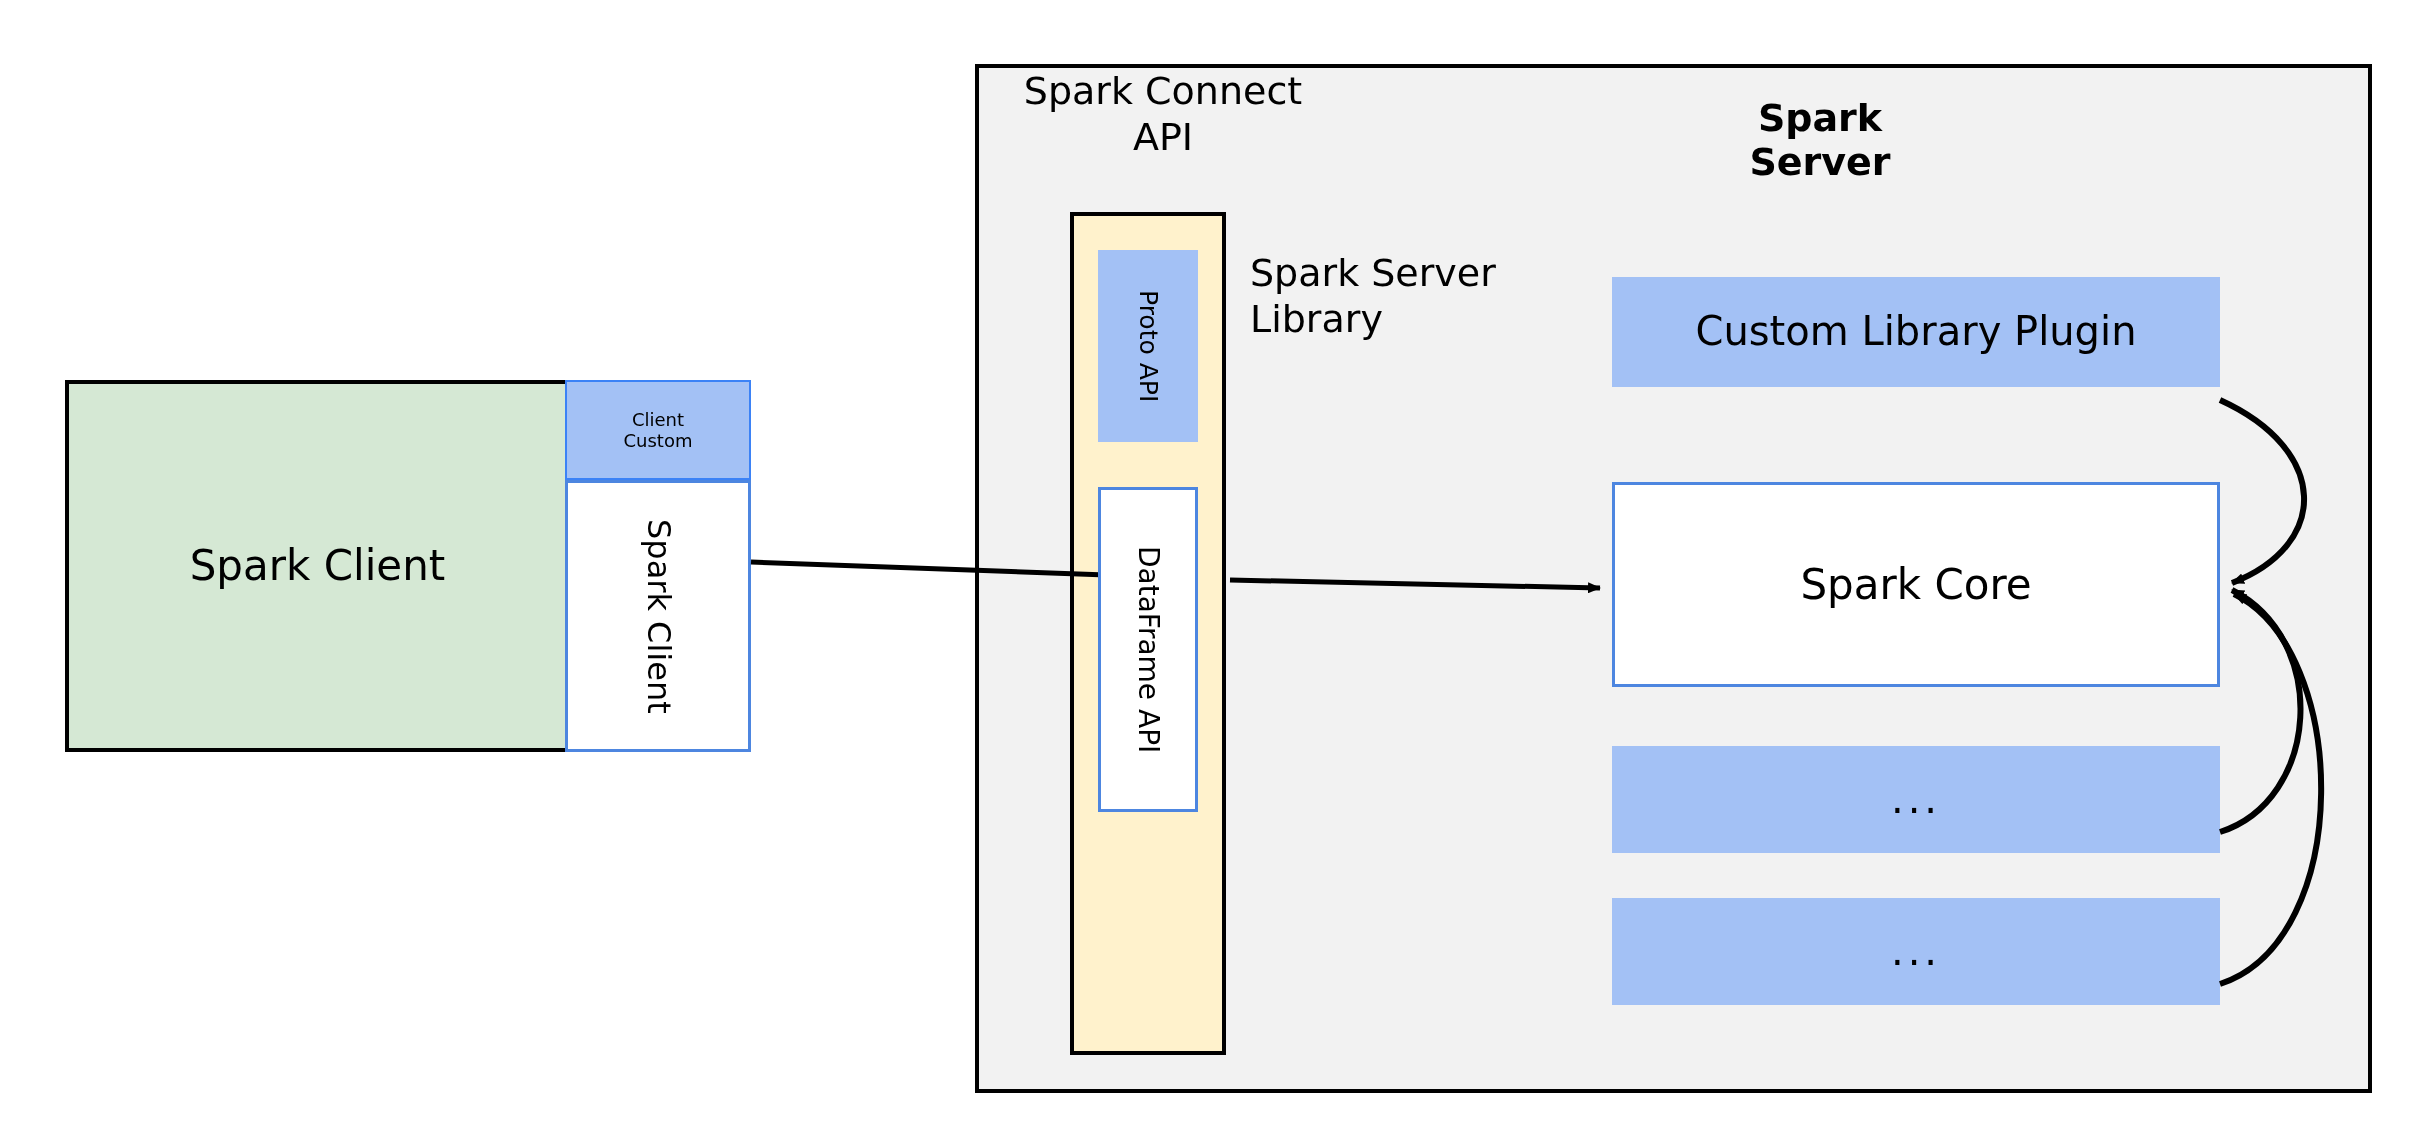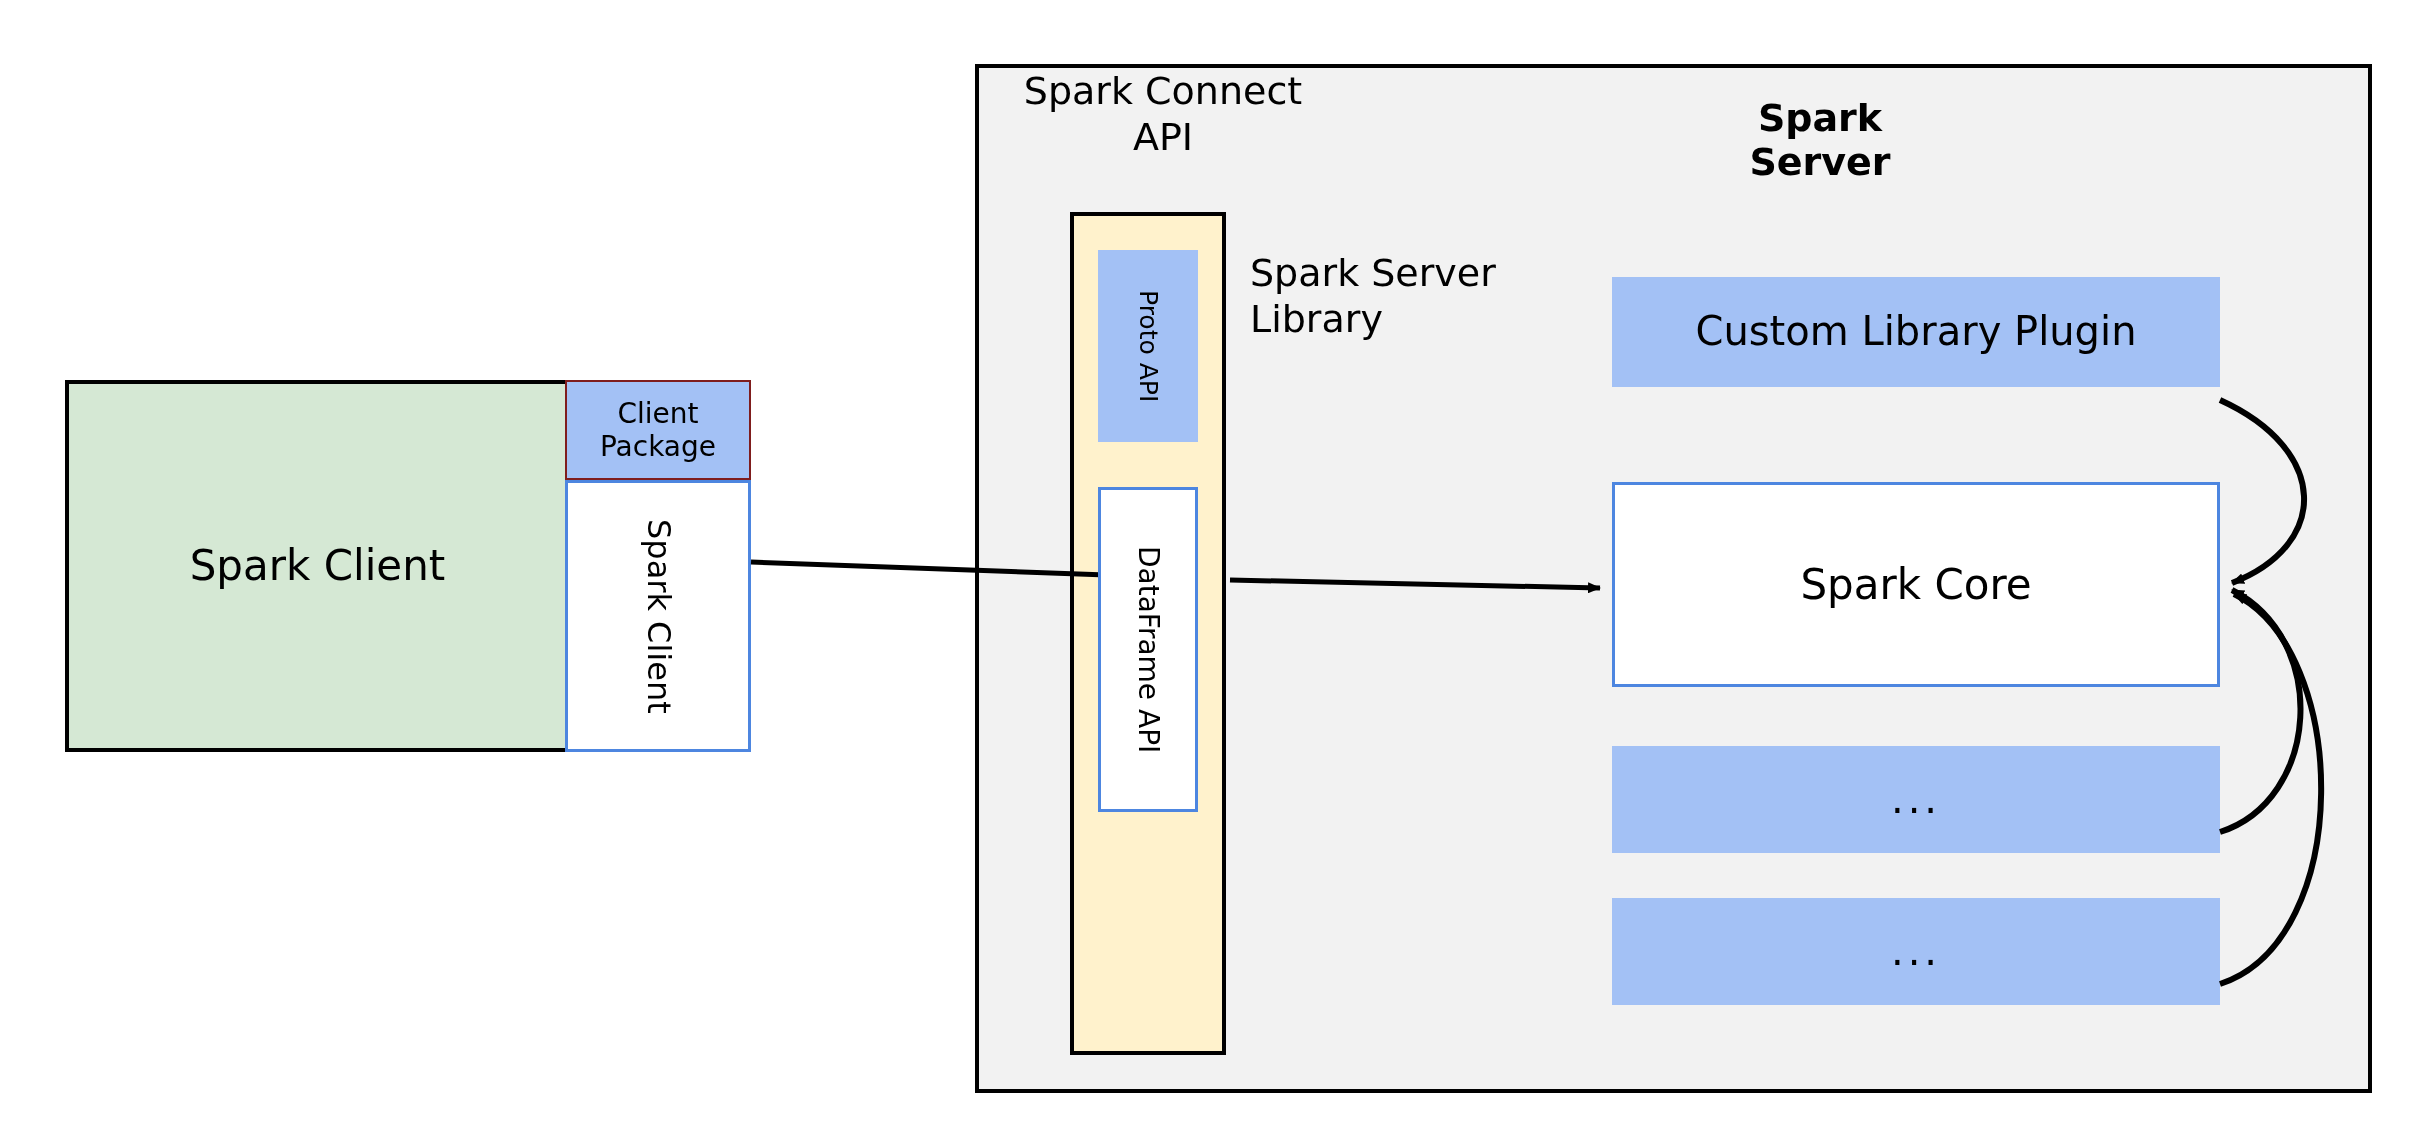--- a/index.html
+++ b/index.html
@@ -8,21 +8,21 @@
   #stage{position:absolute;left:0;top:0;width:2435px;height:1135px;}
 
   .box{position:absolute;box-sizing:border-box;display:flex;
        align-items:center;justify-content:center;text-align:center;
        line-height:1.18;}
 
   
   #client-app{left:65px;top:380px;width:505px;height:372px;
       background:#d5e8d4;border:4px solid #000000;font-size:42px;}
   #client-package{left:565px;top:380px;width:186px;height:100px;
-      background:#a3c1f5;border:2px solid #7f1d1d;font-size:28px;z-index:4;}
+      background:#a3c1f5;border:2px solid #3b82f6;font-size:18px;z-index:4;}
   #spark-client{left:565px;top:480px;width:186px;height:272px;
       background:#ffffff;border:3px solid #4d86e0;font-size:32px;z-index:4;}
   #spark-client .vtxt{writing-mode:vertical-rl;text-orientation:mixed;
       transform:rotate(0deg);white-space:nowrap;}
 
   
   #server-panel{position:absolute;left:975px;top:64px;width:1397px;height:1029px;
       background:#f2f2f2;border:4px solid #000000;box-sizing:border-box;}
 
   #connect-api-label{position:absolute;left:1018px;top:68px;width:290px;
@@ -62,21 +62,21 @@
 
   <div class="box" id="client-app">
     <div>
       <div>Spark Client</div>
     </div>
   </div>
 
   <div class="box" id="client-package">
     <div>
       <div>Client</div>
-      <div>Package</div>
+      <div>Custom</div>
     </div>
   </div>
 
   <div class="box" id="spark-client">
     <span class="vtxt">Spark Client</span>
   </div>
 
   <div id="server-panel"></div>
 
   <div id="connect-api-label">

